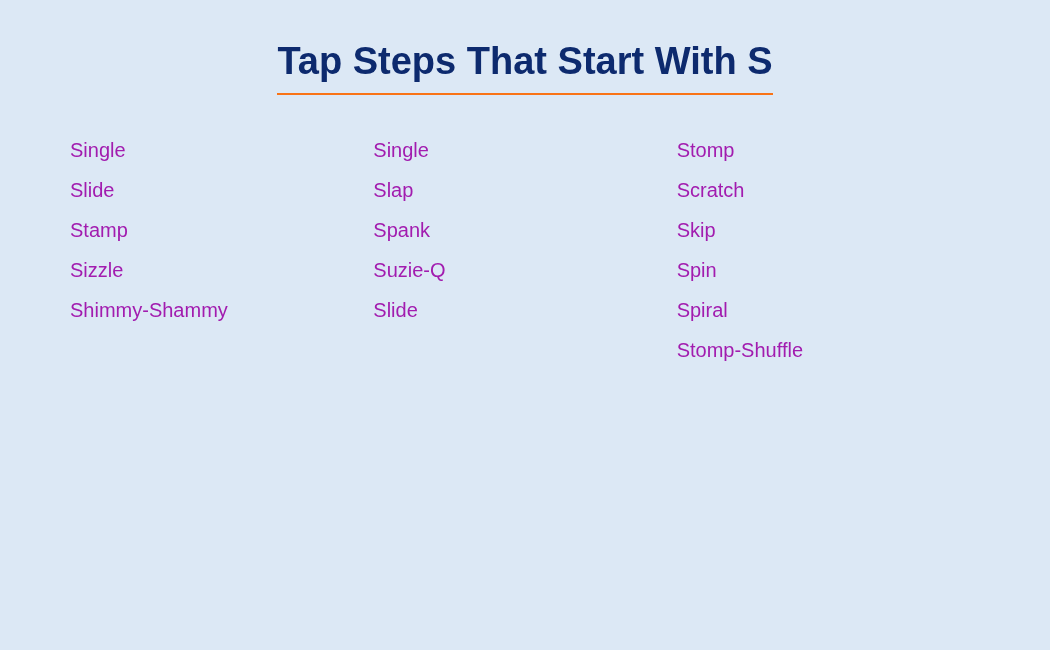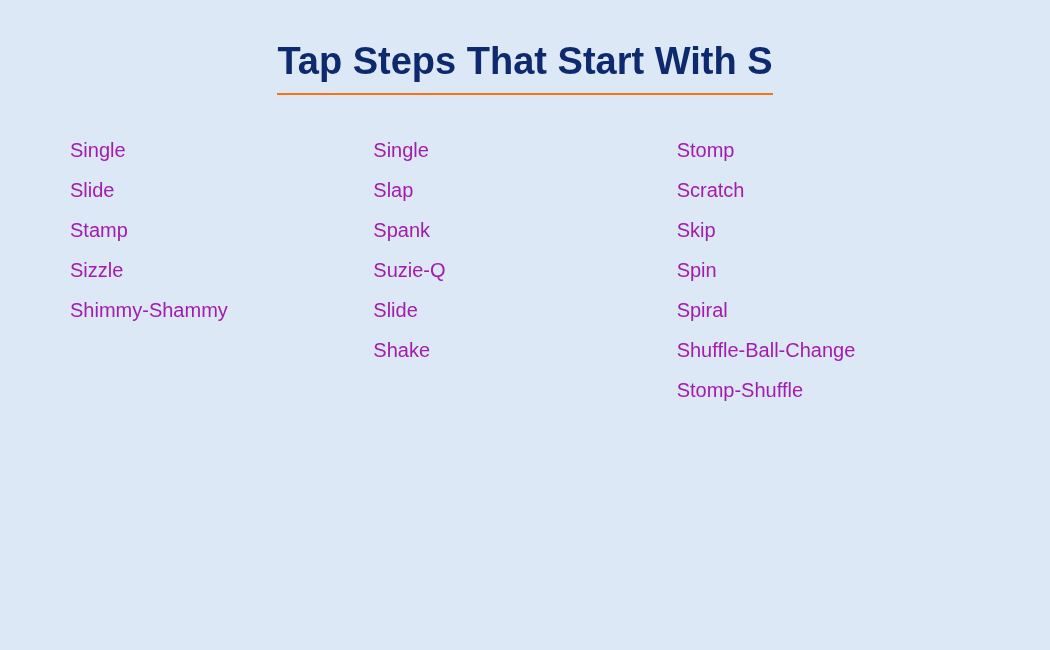--- a/index.html
+++ b/index.html
@@ -72,24 +72,22 @@
       <div class="step-item">Stamp</div>
       <div class="step-item">Sizzle</div>
       <div class="step-item">Shimmy-Shammy</div>
     </div>
     <div class="column">
       <div class="step-item">Single</div>
       <div class="step-item">Slap</div>
       <div class="step-item">Spank</div>
       <div class="step-item">Suzie-Q</div>
       <div class="step-item">Slide</div>
-      <div class="step-item">Shake</div>
     </div>
     <div class="column">
       <div class="step-item">Stomp</div>
       <div class="step-item">Scratch</div>
       <div class="step-item">Skip</div>
       <div class="step-item">Spin</div>
       <div class="step-item">Spiral</div>
-      <div class="step-item">Shuffle-Ball-Change</div>
       <div class="step-item">Stomp-Shuffle</div>
     </div>
   </div>
 
 </body></html>

